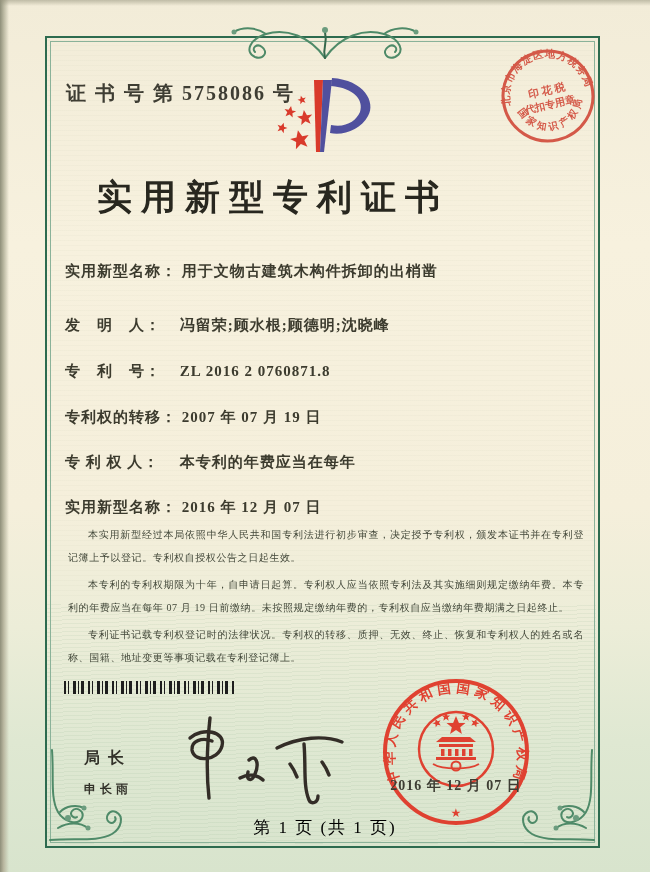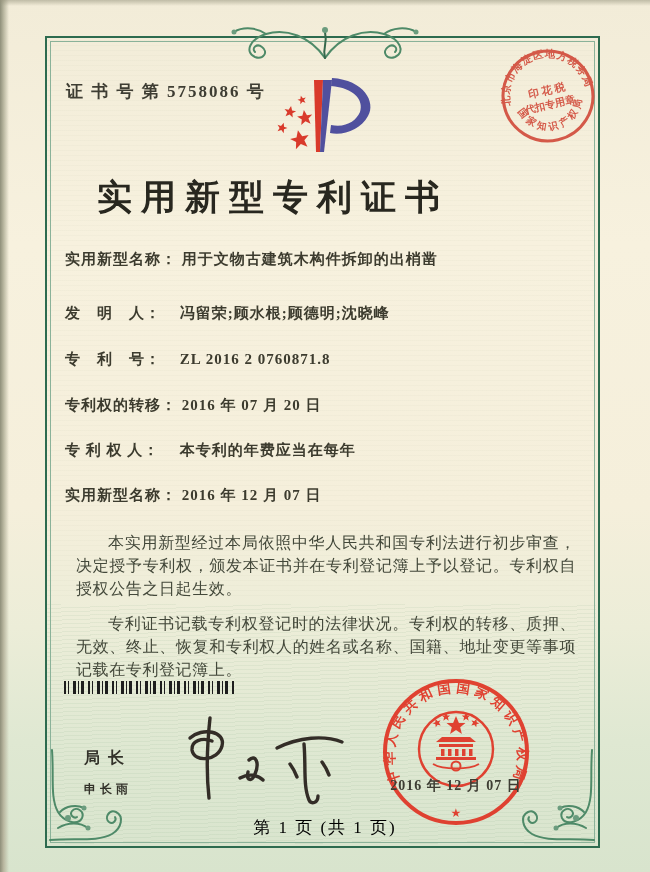--- a/index.html
+++ b/index.html
@@ -13,30 +13,30 @@
   .scan-edge-top{position:absolute;left:0;top:0;width:650px;height:6px;
     background:linear-gradient(180deg,rgba(150,148,125,.55),rgba(244,238,219,0));}
   .guilloche{position:absolute;left:47px;top:604px;width:549px;height:240px;
     background:repeating-linear-gradient(178deg,rgba(110,155,115,0.14) 0 1px,rgba(255,255,255,0) 1px 4px);
     opacity:.65;}
   .guilloche-soft{position:absolute;left:47px;top:40px;width:549px;height:560px;
     background:repeating-linear-gradient(180deg,rgba(160,170,140,0.05) 0 1px,rgba(255,255,255,0) 1px 5px);}
   .frame{position:absolute;left:45px;top:36px;width:551px;height:808px;border:2px solid #2d6b4f;}
   .frame-inner{position:absolute;left:3px;top:3px;right:3px;bottom:3px;border:1px solid #8ab299;}
   .ornament{position:absolute;pointer-events:none;}
-  .cert-no{position:absolute;left:66px;top:80px;font-size:17px;letter-spacing:2px;color:#3e3d33;font-weight:600;}
+  .cert-no{position:absolute;left:66px;top:80px;font-size:20px;letter-spacing:2px;color:#3e3d33;font-weight:600;}
   .title{position:absolute;left:0;top:174px;width:546px;text-align:center;
     font-size:35px;font-weight:bold;letter-spacing:9px;color:#28271f;}
   .fields{position:absolute;left:65px;top:0;width:525px;}
   .field-row{position:absolute;left:0;width:525px;font-size:15px;color:#3c3b2e;font-weight:600;
-    letter-spacing:1px;white-space:nowrap;}
+    letter-spacing:1px;white-space:nowrap;margin-top:12px;}
   .field-label{display:inline-block;min-width:110px;}
   .row0{top:250px}.row1{top:304px}.row2{top:350px}.row3{top:396px}.row4{top:441px}.row5{top:486px}
   .paras{position:absolute;left:64px;top:519px;width:524px;}
-  .paras p{margin:12px;font-size:16px;line-height:23px;text-align:justify;text-indent:2em;
+  .paras p{margin:4px;font-size:10px;line-height:23px;text-align:justify;text-indent:2em;
     color:#43483a;letter-spacing:.6px;}
   .barcode{position:absolute;left:64px;top:681px;width:170px;height:13px;
     background:repeating-linear-gradient(90deg,
       #1e1e1e 0 2px,transparent 2px 4px,
       #1e1e1e 4px 5px,transparent 5px 9px,
       #1e1e1e 9px 12px,transparent 12px 14px,
       #1e1e1e 14px 15px,transparent 15px 17px,
       #1e1e1e 17px 20px,transparent 20px 24px);}
   .director-label{position:absolute;left:84px;top:748px;font-size:16px;letter-spacing:8px;color:#33322a;font-weight:600;text-align:right;}
   .director-name{position:absolute;left:84px;top:781px;font-size:12px;letter-spacing:4px;color:#33322a;font-weight:600;}
@@ -151,34 +151,35 @@
   <div class="field-row row1">
     <span class="field-label">发　明　人：</span>
     <span class="field-value">冯留荣;顾水根;顾德明;沈晓峰</span>
   </div>
   <div class="field-row row2">
     <span class="field-label">专　利　号：</span>
     <span class="field-value">ZL 2016 2 0760871.8</span>
   </div>
   <div class="field-row row3">
     <span class="field-label">专利权的转移：</span>
-    <span class="field-value">2016 年 07 月 20 日</span>
+    <span class="field-value">2007 年 07 月 19 日</span>
   </div>
   <div class="field-row row4">
     <span class="field-label">专 利 权 人：</span>
     <span class="field-value">本专利的年费应当在每年</span>
   </div>
   <div class="field-row row5">
     <span class="field-label">实用新型名称：</span>
     <span class="field-value">2016 年 12 月 07 日</span>
   </div>
 </div>
 
 <div class="paras">
   <p>本实用新型经过本局依照中华人民共和国专利法进行初步审查，决定授予专利权，颁发本证书并在专利登记簿上予以登记。专利权自授权公告之日起生效。</p>
+  <p>本专利的专利权期限为十年，自申请日起算。专利权人应当依照专利法及其实施细则规定缴纳年费。本专利的年费应当在每年 07 月 19 日前缴纳。未按照规定缴纳年费的，专利权自应当缴纳年费期满之日起终止。</p>
   <p>专利证书记载专利权登记时的法律状况。专利权的转移、质押、无效、终止、恢复和专利权人的姓名或名称、国籍、地址变更等事项记载在专利登记簿上。</p>
 </div>
 
 <div class="barcode"></div>
 
 <div class="director-label">局长</div>
 <div class="director-name">申长雨</div>
 
 <svg class="signature" viewBox="0 0 210 100">
   <g fill="none" stroke="#332d27" stroke-width="3.4" stroke-linecap="round">

